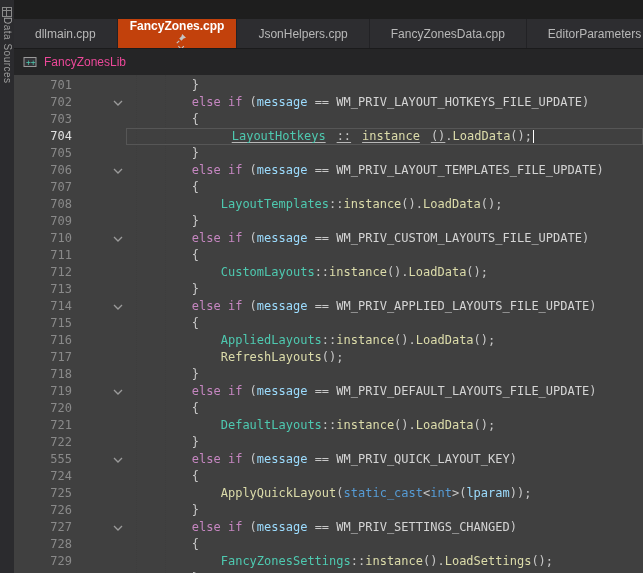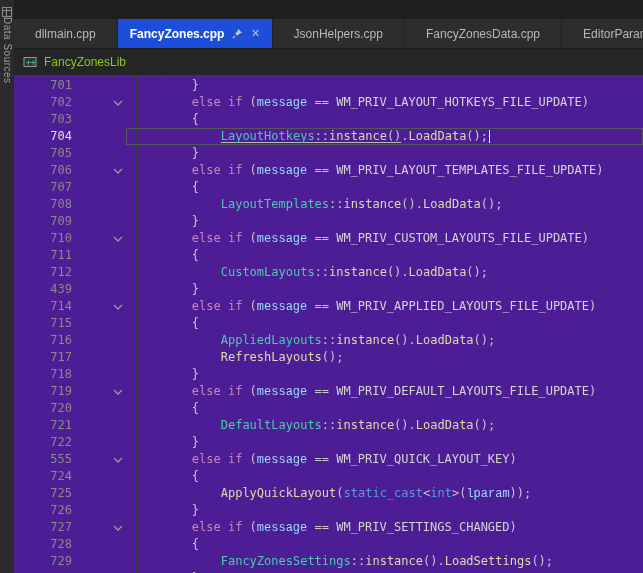--- a/index.html
+++ b/index.html
@@ -12,51 +12,51 @@
   .side-strip { width: 14px; flex: none; background: #2b2b2e; display: flex; flex-direction: column; align-items: center; }
   .side-tab { display: flex; flex-direction: column; align-items: center; padding-top: 3px; cursor: default; }
   .side-icon { width: 10px; height: 10px; margin-bottom: 4px; }
   .side-label { writing-mode: vertical-rl; font-size: 10px; color: #9e9e9e; letter-spacing: 0.5px; white-space: nowrap; }
 
   .main { flex: 1; min-width: 0; display: flex; flex-direction: column; }
 
   
   .tabbar { height: 29px; flex: none; background: #2d2d30; display: flex; align-items: stretch; overflow: hidden; margin-top: 19px; }
   .tab { display: flex; align-items: center; padding: 0 21px; font-size: 12px; color: #b8b8b8; background: #2d2d30; border-right: 1px solid #222225; white-space: nowrap; cursor: default; }
-  .tab.active { background: #1d4ed8; color: #ffffff; font-weight: bold; padding: 0 12px; }
+  .tab.active { background: #c2410c; color: #ffffff; font-weight: bold; padding: 0 12px; flex-direction: column; }
   .tabicon { margin-left: 8px; display: inline-flex; align-items: center; font-weight: normal; }
   .tabicon.close { color: #c5c5c5; font-size: 14px; line-height: 11px; }
 
   
   .navbar { height: 27px; flex: none; background: #252526; display: flex; align-items: center; padding-left: 9px; gap: 6px; border-top: 1px solid #1b1b1c; }
   .proj-icon { width: 15px; height: 14px; display: inline-flex; }
-  .proj-label { font-size: 12px; color: #84cc16; cursor: default; }
+  .proj-label { font-size: 12px; color: #ec4899; cursor: default; }
 
   
   .editor { position: relative; flex: 1; min-height: 0; overflow: hidden;
-            font-family: "DejaVu Sans Mono", monospace; font-size: 12px; padding-top: 2px; background: #4c1d95; }
+            font-family: "DejaVu Sans Mono", monospace; font-size: 12px; padding-top: 2px; background: #404040; }
   .guide { position: absolute; top: 0; bottom: 0; width: 0; border-left: 1px dotted #3d3d3d; }
   .g1 { left: 122px; } .g2 { left: 151px; }
 
   .line { display: flex; height: 17px; line-height: 17px; position: relative; }
   .lnum { width: 58px; flex: none; text-align: right; color: #8a8a8a; user-select: none; }
   .lmargin { width: 38px; flex: none; }
   .lfold { width: 16px; flex: none; display: flex; align-items: center; justify-content: center; }
   .lcode { flex: 1; min-width: 0; white-space: pre; padding-left: 8px; position: relative; z-index: 1; }
   .line.current .lnum { color: #e0e0e0; font-weight: normal; }
   .line.current .lcode { box-shadow: inset 0 0 0 1px #565656; }
 
   .tk-k  { color: #c586c0; }   
   .tk-kb { color: #569cd6; }   
-  .tk-v  { color: #9cdcfe; font-family: Liberation Mono, monospace; }   
+  .tk-v  { color: #9cdcfe; }   
   .tk-m  { color: #d4d4d4; }   
   .tk-t  { color: #4ec9b0; }   
   .tk-f  { color: #dcdcaa; }   
   .tk-p  { color: #c8c8c8; }   
-  .ul    { text-decoration: underline; text-decoration-color: #b8b8b8; text-underline-offset: 2px; }
+  .ul    { text-decoration: underline; text-decoration-color: #b8b8b8; text-underline-offset: 2px; margin-left: 11px; }
 
   .caret { display: inline-block; width: 1px; height: 13px; background: #ffffff; vertical-align: middle; margin-left: 1px; }
 </style>
 </head>
 <body>
 
 <div class="app">
 
   <div class="side-strip">
     <div class="side-tab">
@@ -190,21 +190,21 @@
             <div class="lfold"></div>
             <div class="lcode"><span class="tk-p">        {</span></div>
           </div>
           <div class="line">
             <div class="lnum">712</div>
             <div class="lmargin"></div>
             <div class="lfold"></div>
             <div class="lcode"><span class="tk-p">            </span><span class="tk-t">CustomLayouts</span><span class="tk-p">::</span><span class="tk-f">instance</span><span class="tk-p">().</span><span class="tk-f">LoadData</span><span class="tk-p">();</span></div>
           </div>
           <div class="line">
-            <div class="lnum">439</div>
+            <div class="lnum">713</div>
             <div class="lmargin"></div>
             <div class="lfold"></div>
             <div class="lcode"><span class="tk-p">        }</span></div>
           </div>
           <div class="line">
             <div class="lnum">714</div>
             <div class="lmargin"></div>
             <div class="lfold">
               <svg width="10" height="6" viewBox="0 0 10 6">
                 <path d="M1 1 L5 5 L9 1" fill="none" stroke="#9b9b9b" stroke-width="1.3"></path>

